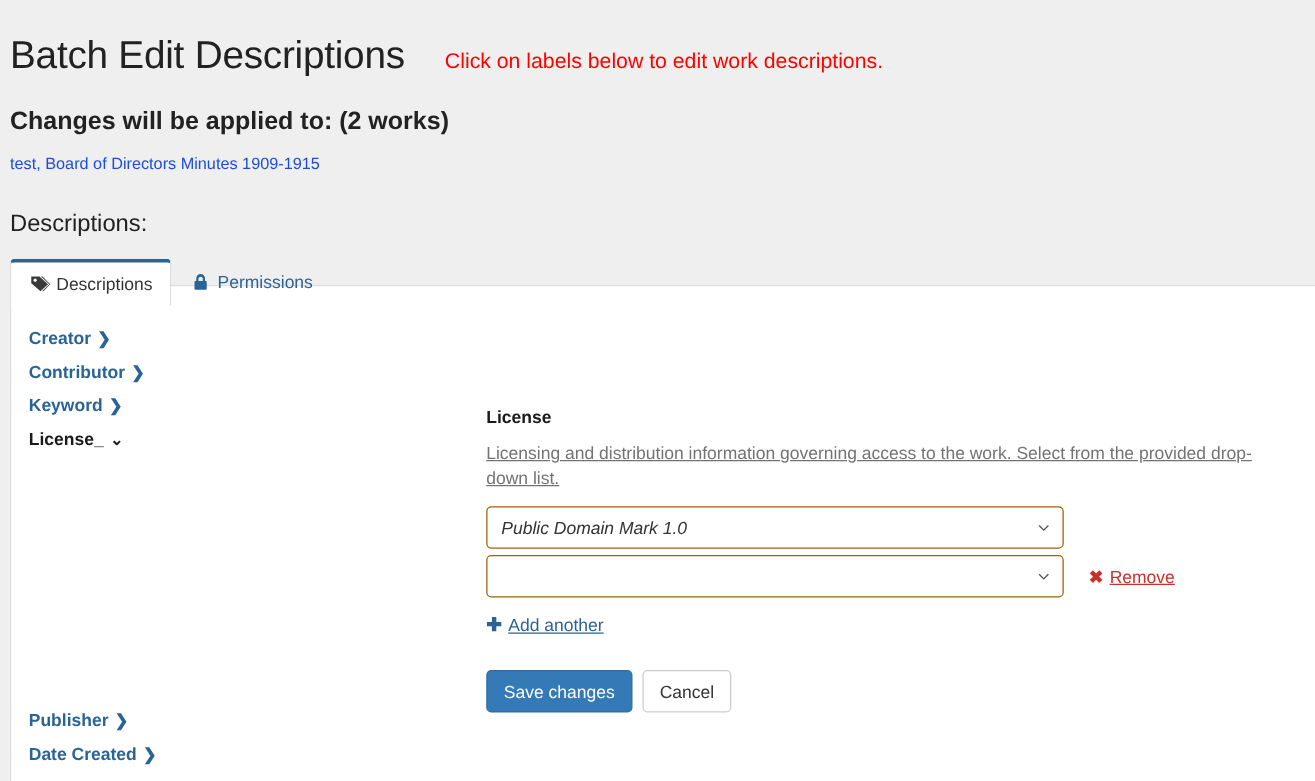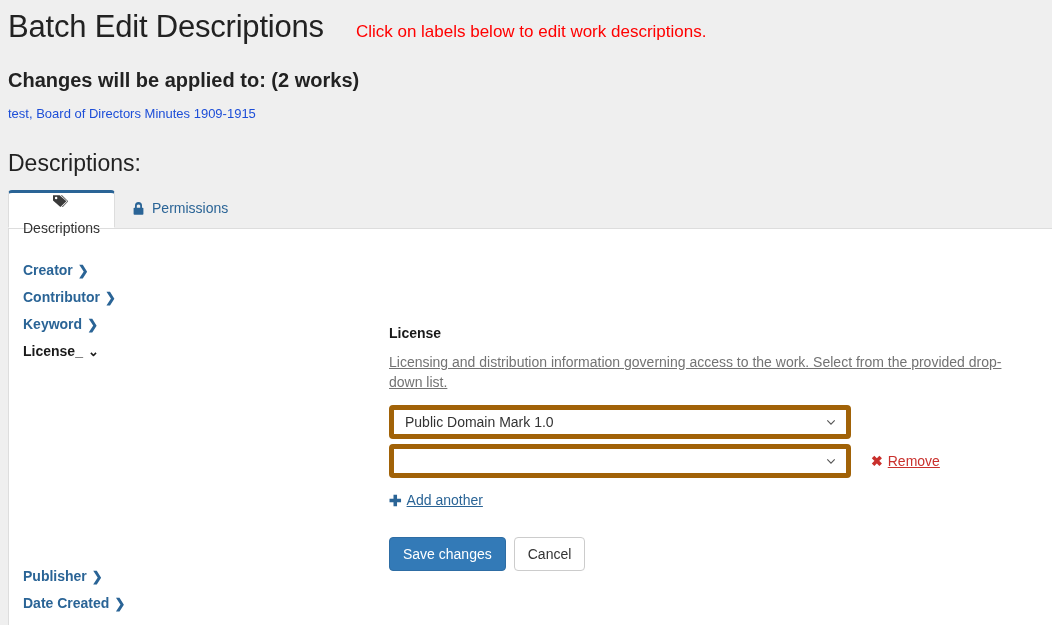--- a/index.html
+++ b/index.html
@@ -12,21 +12,21 @@
     background: #efefef;
     font-family: "Liberation Sans", sans-serif;
     font-size: 14px;
     color: #333333;
     overflow: hidden;
     position: relative;
   }
 
   
   .page-header {
-    padding: 8px 0 0 8px;
+    padding: 25px 0 0 8px;
     display: flex;
     align-items: baseline;
   }
   .page-title {
     font-size: 31px;
     font-weight: normal;
     color: #222222;
     margin: 0;
     line-height: 38px;
     letter-spacing: -0.2px;
@@ -47,21 +47,21 @@
   }
   .works-list {
     margin: 14px 0 0 8px;
     font-size: 13px;
     color: #1d4ed8;
     line-height: 16px;
   }
 
   .descriptions-label {
     margin: 28px 0 0 8px;
-    font-size: 23px;
+    font-size: 19px;
     font-weight: normal;
     color: #222222;
     line-height: 26px;
   }
 
   
   .tab-bar {
     margin: 14px 0 0 8px;
     display: flex;
     align-items: flex-end;
@@ -82,21 +82,20 @@
   }
   .tab.active {
     background: #ffffff;
     border: 1px solid #dddddd;
     border-bottom: 1px solid #ffffff;
     border-top: 3px solid #2a6496;
     border-radius: 4px 4px 0 0;
     color: #333333;
     height: 38px;
     margin-bottom: -1px;
-    flex-direction: column;
   }
   .tab.inactive {
     color: #2a6496;
     background: transparent;
     border: 1px solid transparent;
   }
   .tab-icon {
     display: inline-flex;
     align-items: center;
     justify-content: center;
@@ -175,32 +174,33 @@
   .select-row {
     display: flex;
     align-items: center;
     margin-bottom: 5px;
   }
   .fake-select {
     position: relative;
     width: 462px;
     height: 34px;
     box-sizing: border-box;
-    border: 5px solid #a16207;
+    border: 1px solid #a16207;
     border-radius: 4px;
     background: #ffffff;
     display: flex;
     align-items: center;
     padding: 0 28px 0 11px;
     font-size: 14px;
     color: #333333;
     cursor: pointer;
     line-height: 32px;
     overflow: hidden;
     white-space: nowrap;
+    font-style: italic;
   }
   .fake-select .caret {
     position: absolute;
     right: 10px;
     top: 50%;
     transform: translateY(-50%);
     width: 10px;
     height: 10px;
     pointer-events: none;
   }

